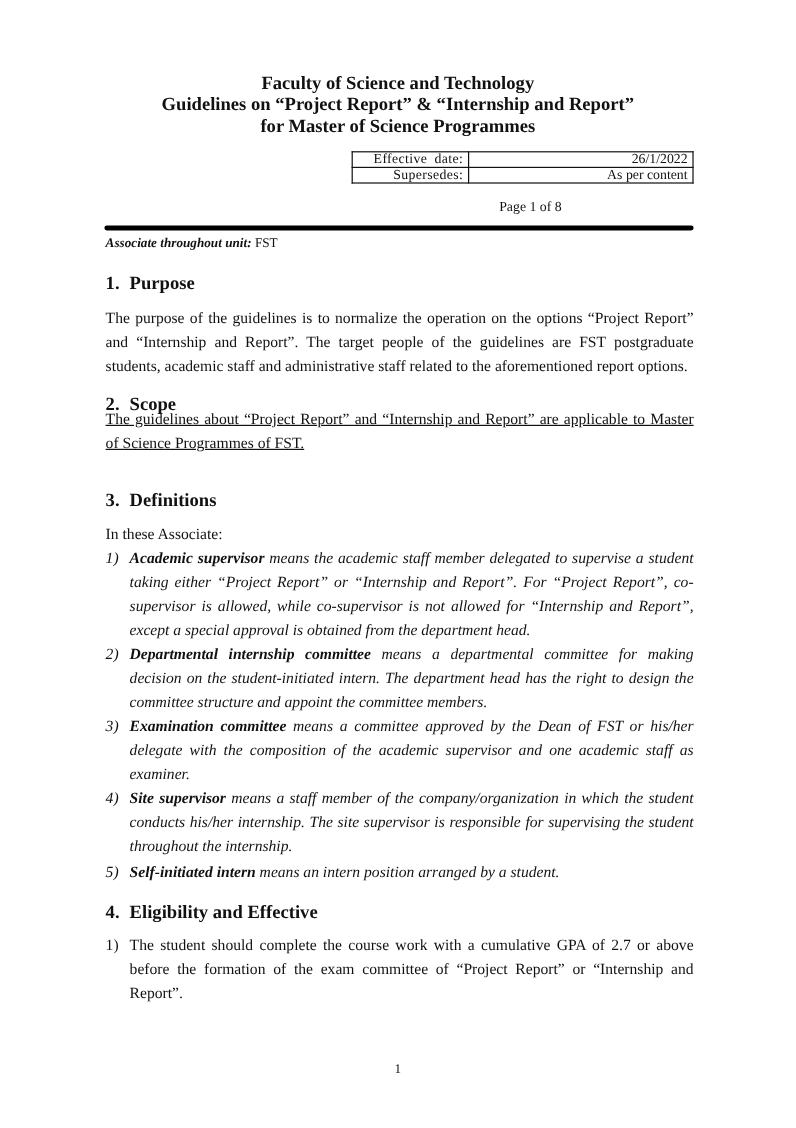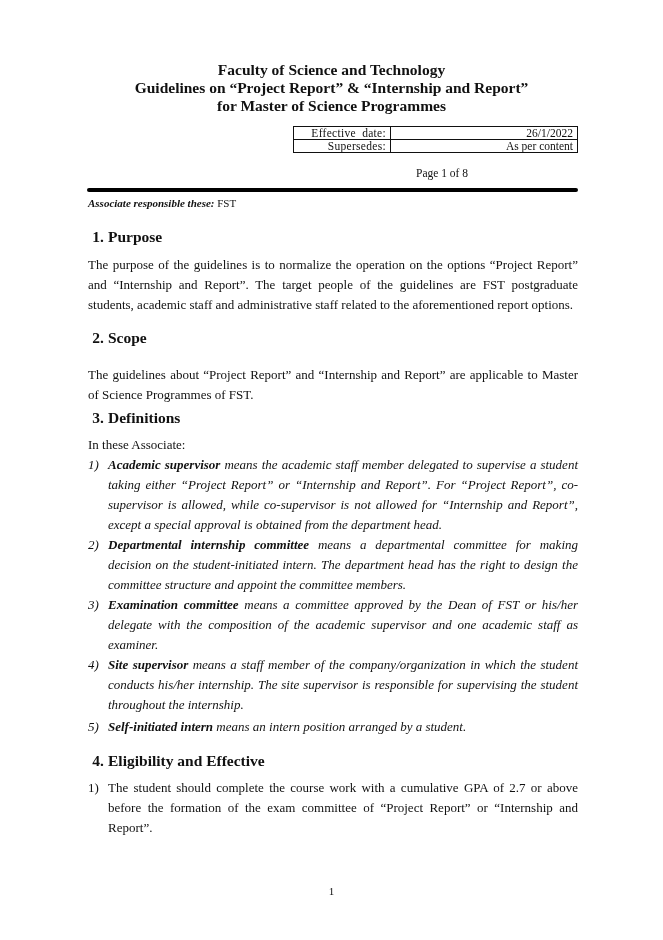--- a/index.html
+++ b/index.html
@@ -10,21 +10,21 @@
            font-weight: bold; font-size: 15.5px; line-height: 18px; }
   .t1 { top: 61px; } .t2 { top: 79px; } .t3 { top: 97px; }
   table.meta { position: absolute; left: 293px; top: 126px; width: 285px;
                border-collapse: collapse; font-size: 11.5px; }
   table.meta td { border: 1px solid #111; padding: 0 4px; height: 12px; line-height: 12px; text-align: right; }
   table.meta td.k { width: 88px; letter-spacing: 0.3px; word-spacing: 3px; }
   .pageno { position: absolute; left: 416px; width: 132px; top: 167px; text-align: left; font-size: 11.5px; }
   .rule { position: absolute; left: 87px; top: 188px; width: 491px; height: 4px; background: #000; border-radius: 2px; }
   .unit { position: absolute; left: 88px; top: 197px; font-size: 11px; }
   .unit i { font-weight: bold; }
-  .h { position: absolute; left: 88px; font-weight: bold; font-size: 15.5px; text-align: center; }
+  .h { position: absolute; left: 88px; font-weight: bold; font-size: 15.5px; }
   .h .n { display: inline-block; width: 20px; }
   .p { position: absolute; left: 88px; width: 490px; font-size: 13px; line-height: 20px; text-align: justify; }
   .li { position: absolute; left: 88px; width: 490px; font-size: 13px; line-height: 20px; }
   .li .num { position: absolute; left: 0; top: 0; width: 20px; }
   .li .txt { margin-left: 20px; display: block; text-align: justify; }
   .li.it { font-style: italic; }
   .li.it b { font-weight: bold; }
   .footer-num { position: absolute; left: 0; width: 663px; top: 885px; text-align: center; font-size: 11px; }
 </style>
 </head>
@@ -45,31 +45,31 @@
     <tr>
       <td class="k">Supersedes:</td>
       <td>As per content</td>
     </tr>
   </tbody>
     </table>
   <div class="pageno">Page 1 of 8</div>
 
   <div class="rule"></div>
 
-  <div class="unit"><i>Associate responsible these:</i><span> FST</span></div>
+  <div class="unit"><i>Associate throughout unit:</i><span> FST</span></div>
 
   <div class="h" style="top:228px;">
     <span class="n">1.</span><span>Purpose</span>
   </div>
   <div class="p" style="top:255px;">The purpose of the guidelines is to normalize the operation on the options “Project Report” and “Internship and Report”. The target people of the guidelines are FST postgraduate students, academic staff and administrative staff related to the aforementioned report options.</div>
 
   <div class="h" style="top:329px;">
     <span class="n">2.</span><span>Scope</span>
   </div>
-  <div class="p" style="top:365px;">The guidelines about “Project Report” and “Internship and Report” are applicable to Master of Science Programmes of FST.</div>
+  <div class="p" style="top:339px;text-decoration:underline;">The guidelines about “Project Report” and “Internship and Report” are applicable to Master of Science Programmes of FST.</div>
 
   <div class="h" style="top:409px;">
     <span class="n">3.</span><span>Definitions</span>
   </div>
   <div class="p" style="top:435px;">In these Associate:</div>
 
   <div class="li it" style="top:455px;">
     <span class="num">1)</span>
     <span class="txt"><b>Academic supervisor</b><span> means the academic staff member delegated to supervise a student taking either “Project Report” or “Internship and Report”. For “Project Report”, co-supervisor is allowed, while co-supervisor is not allowed for “Internship and Report”, except a special approval is obtained from the department head.</span></span>
   </div>

